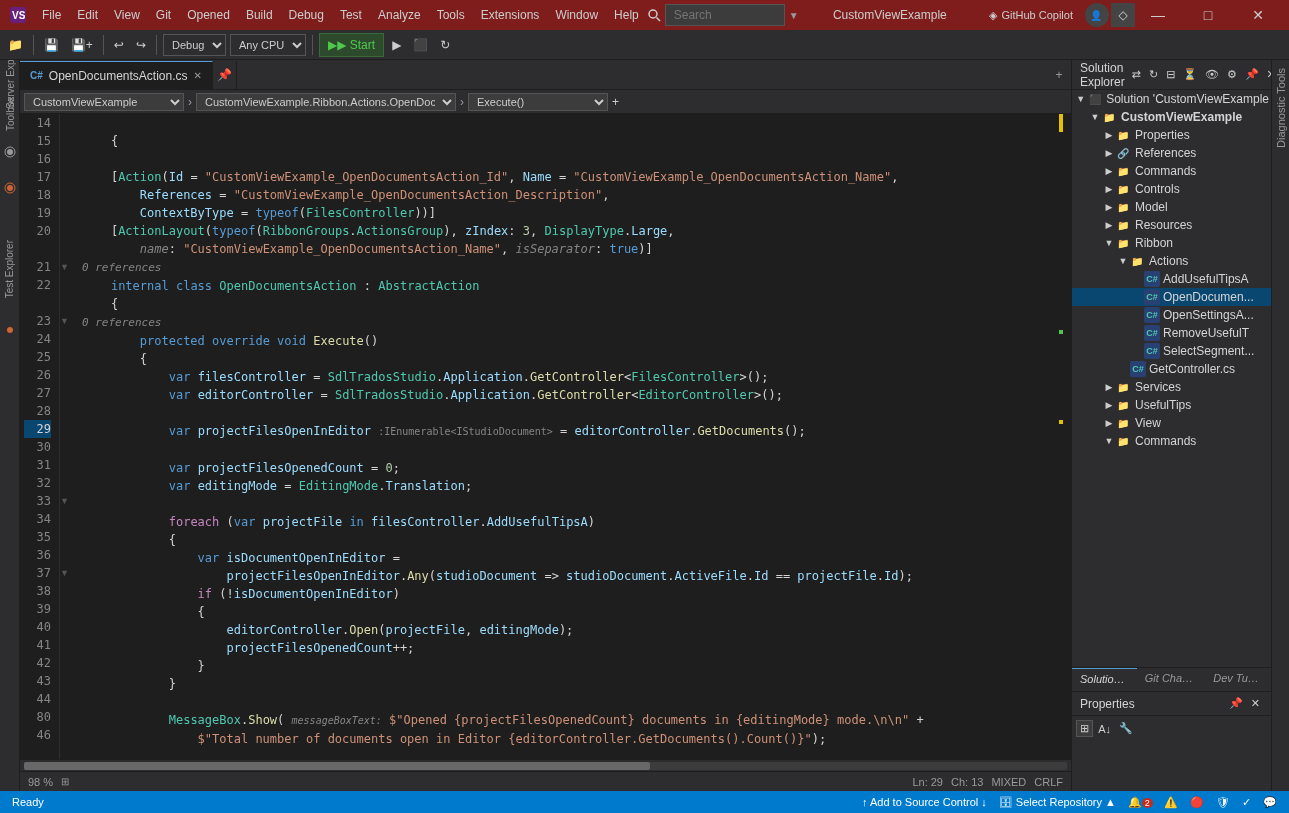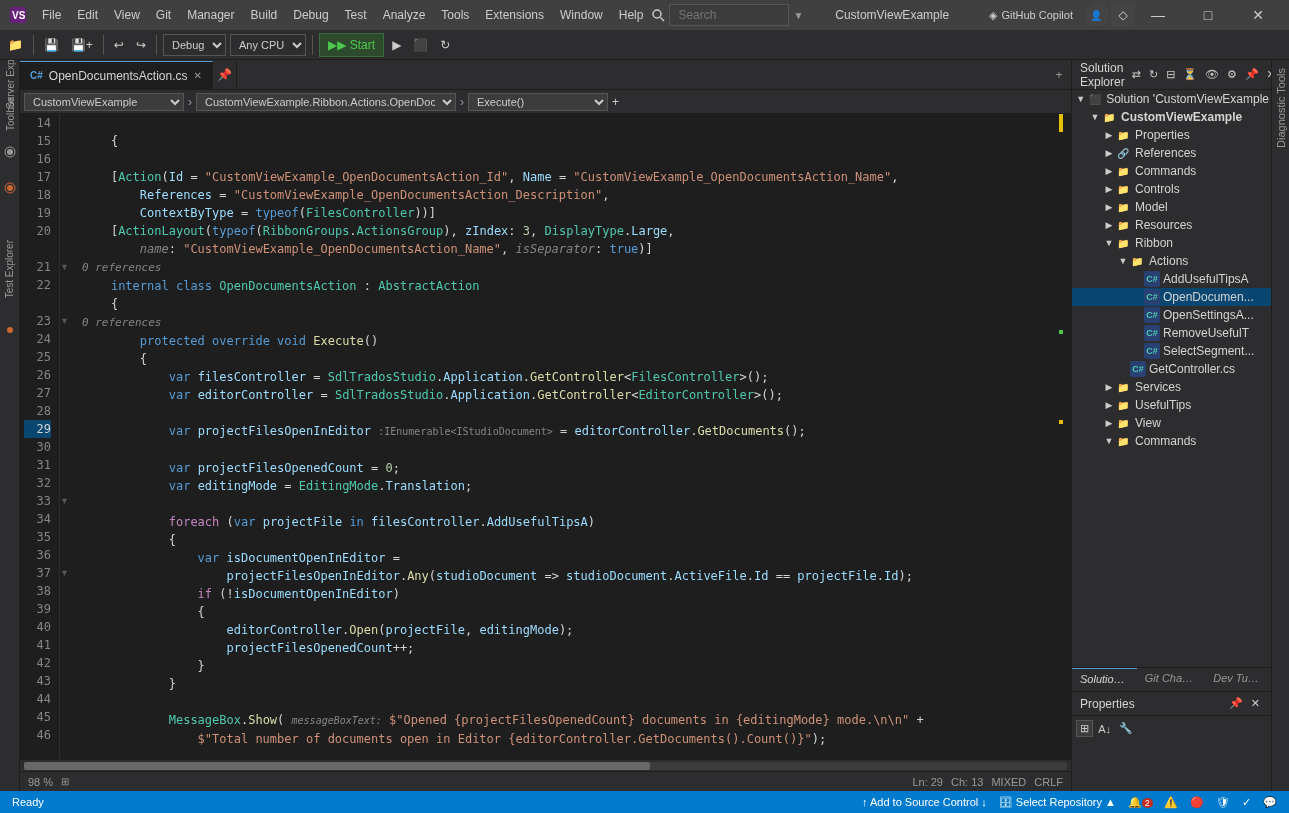--- a/index.html
+++ b/index.html
@@ -1,19 +1,19 @@
 <!DOCTYPE html>
 <html><head>
   <meta charset="utf-8">
   <style>
     * { box-sizing: border-box; margin: 0; padding: 0; }
     body { font-family: 'Segoe UI', Tahoma, sans-serif; font-size: 12px; background: #2d2d30; color: #d4d4d4; width: 1289px; height: 813px; overflow: hidden; display: flex; flex-direction: column; }
 
     
-    #title-bar { background: #404040; height: 30px; display: flex; align-items: center; padding: 0 8px; flex-shrink: 0; }
+    #title-bar { background: #7f1d1d; height: 30px; display: flex; align-items: center; padding: 0 8px; flex-shrink: 0; }
     .menu-bar { display: flex; align-items: center; flex: 1; gap: 0; }
     .menu-item { padding: 4px 8px; color: #ccc; cursor: pointer; font-size: 12px; }
     .title-center { flex: 1; text-align: center; color: #ccc; font-size: 12px; }
     .title-controls { display: flex; gap: 4px; }
     .title-btn { width: 46px; height: 30px; display: flex; align-items: center; justify-content: center; color: #ccc; cursor: pointer; font-size: 14px; }
     .search-box { background: #3c3c3c; border: 1px solid #555; color: #ccc; padding: 2px 8px; font-size: 12px; width: 120px; height: 22px; }
     .github-copilot { color: #ccc; font-size: 11px; padding: 0 8px; display: flex; align-items: center; gap: 4px; }
 
     
     #toolbar { background: #2d2d30; height: 30px; display: flex; align-items: center; padding: 0 4px; gap: 4px; flex-shrink: 0; border-bottom: 1px solid #1e1e1e; }
@@ -111,21 +111,21 @@
     <svg width="16" height="16" viewBox="0 0 16 16">
         <rect width="16" height="16" rx="2" fill="#68217a"></rect>
         <text x="2" y="12" fill="white" font-size="10" font-weight="bold">VS</text>
       </svg>
   </div>
   <div class="menu-bar">
     <span class="menu-item">File</span>
     <span class="menu-item">Edit</span>
     <span class="menu-item">View</span>
     <span class="menu-item">Git</span>
-    <span class="menu-item">Manager</span>
+    <span class="menu-item">Opened</span>
     <span class="menu-item">Build</span>
     <span class="menu-item">Debug</span>
     <span class="menu-item">Test</span>
     <span class="menu-item">Analyze</span>
     <span class="menu-item">Tools</span>
     <span class="menu-item">Extensions</span>
     <span class="menu-item">Window</span>
     <span class="menu-item">Help</span>
   </div>
   <div style="display:flex;align-items:center;gap:4px;">
@@ -263,21 +263,21 @@
         <div>35</div>
         <div>36</div>
         <div>37</div>
         <div>38</div>
         <div>39</div>
         <div>40</div>
         <div>41</div>
         <div>42</div>
         <div>43</div>
         <div>44</div>
-        <div>45</div>
+        <div>80</div>
         <div>46</div>
 
       </div>
 
       <div style="width:14px;background:#1e1e1e;flex-shrink:0;color:#555;font-size:9px;line-height:18px;">
         <div style="cursor:pointer;">　</div>
         <div>　</div>
         <div>　</div>
         <div>　</div>
         <div>　</div>

